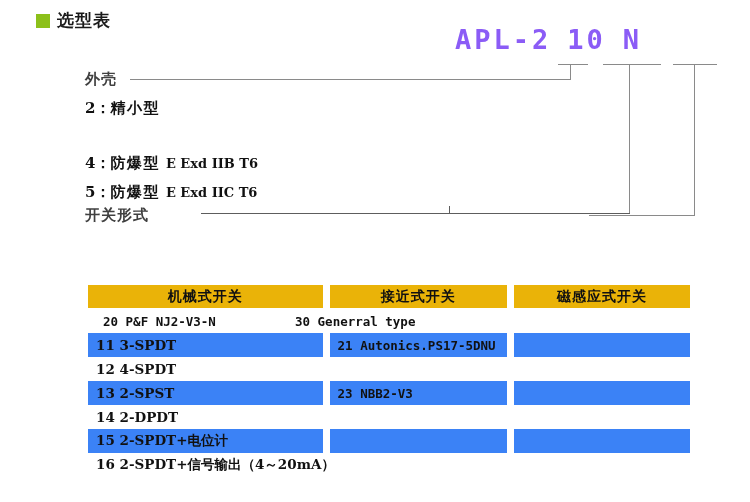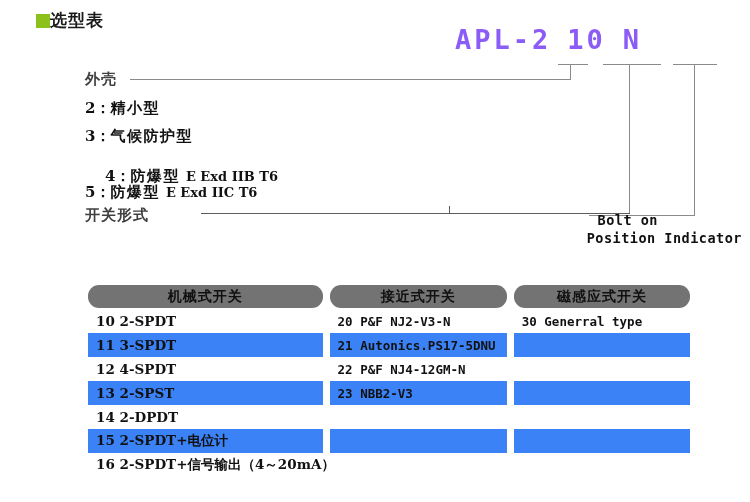--- a/index.html
+++ b/index.html
@@ -23,20 +23,21 @@
     background: #ffffff;
   }
 
   
   .title-block {
     position: absolute;
     left: 36px;
     top: 9px;
     display: flex;
     align-items: center;
+    gap: 7px;
   }
   .title-bullet {
     width: 14px;
     height: 14px;
     background: #8cc01a;
     display: block;
   }
   .title-text {
     font-family: "DejaVu Sans", "Liberation Sans", sans-serif;
     font-size: 17px;
@@ -160,23 +161,22 @@
   .c2 { width: 185px; padding-left: 8px; margin-left: 7px; }
   .c3 { width: 184px; padding-left: 8px; margin-left: 7px; }
 
   .hdr .tcell {
     justify-content: center;
     padding-left: 0;
     font-family: "DejaVu Sans", "Liberation Sans", sans-serif;
     font-size: 14px;
     font-weight: bold;
     letter-spacing: 1px;
-    background: #737373;
+    background: #eab308;
     height: 23px;
-    border-radius: 11px;
   }
   .shade .tcell { background: #3b82f6; }
   .plain .tcell { background: #ffffff; }
   .tbl-row.lastrow .c2, .tbl-row.lastrow .c3 { background: transparent; }
 
   .mono-cell {
     font-family: "DejaVu Sans Mono", "Liberation Mono", monospace;
     font-size: 12.5px;
     letter-spacing: 0px;
   }
@@ -208,61 +208,52 @@
 
   <div class="ln-v" style="left:694px; top:64px; height:151px;"></div>
   <div class="ln-h" style="left:589px; top:215px; width:106px;"></div>
 
   <div class="sec-label" style="left:85px; top:70px;">外壳</div>
 
   <div class="opt-row" style="left:85px; top:99px;">
     <span class="opt-num">2：</span><span class="opt-cn">精小型</span>
   </div>
 
-  <div class="opt-row" style="left:85px; top:127px;">
-    <span class="opt-num">3：</span><span class="opt-cn">气候防护型</span>
-  </div>
-
-  <div class="opt-row" style="left:85px; top:167px;margin-left:20px;">
+
+  <div class="opt-row" style="left:85px; top:154px;">
     <span class="opt-num">4：</span><span class="opt-cn">防爆型</span><span class="opt-en">E Exd IIB T6</span>
   </div>
 
   <div class="opt-row" style="left:85px; top:183px;">
     <span class="opt-num">5：</span><span class="opt-cn">防爆型</span><span class="opt-en">E Exd IIC T6</span>
   </div>
 
   <div class="sec-label" style="left:85px; top:206px;">开关形式</div>
 
-  <div class="bolt-caption">
-    <span class="bolt-line1">Bolt on</span>
-    <span class="bolt-line2">Position Indicator</span>
-  </div>
 
   <div class="tbl">
     <div class="tbl-row hdr">
       <div class="tcell c1">机械式开关</div>
       <div class="tcell c2">接近式开关</div>
       <div class="tcell c3">磁感应式开关</div>
     </div>
 
     <div class="tbl-row plain">
-      <div class="tcell c1">10 2-SPDT</div>
       <div class="tcell c2 mono-cell">20 P&amp;F NJ2-V3-N</div>
       <div class="tcell c3 mono-cell">30 Generral type</div>
     </div>
 
     <div class="tbl-row shade">
       <div class="tcell c1">11 3-SPDT</div>
       <div class="tcell c2 mono-cell">21 Autonics.PS17-5DNU</div>
       <div class="tcell c3"></div>
     </div>
 
     <div class="tbl-row plain">
       <div class="tcell c1">12 4-SPDT</div>
-      <div class="tcell c2 mono-cell">22 P&amp;F NJ4-12GM-N</div>
       <div class="tcell c3"></div>
     </div>
 
     <div class="tbl-row shade">
       <div class="tcell c1">13 2-SPST</div>
       <div class="tcell c2 mono-cell">23 NBB2-V3</div>
       <div class="tcell c3"></div>
     </div>
 
     <div class="tbl-row plain">

